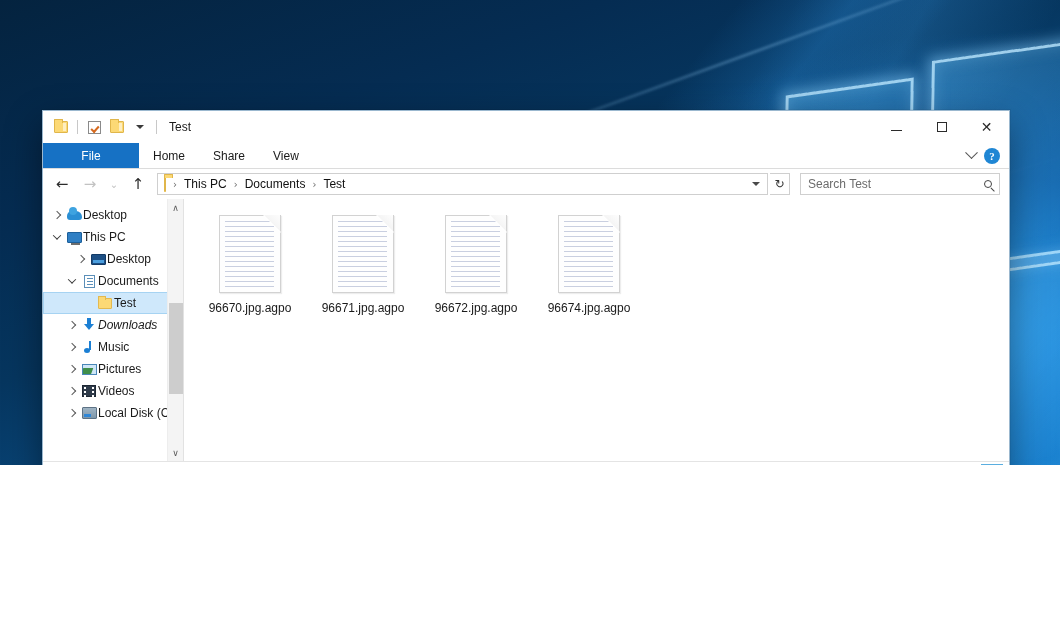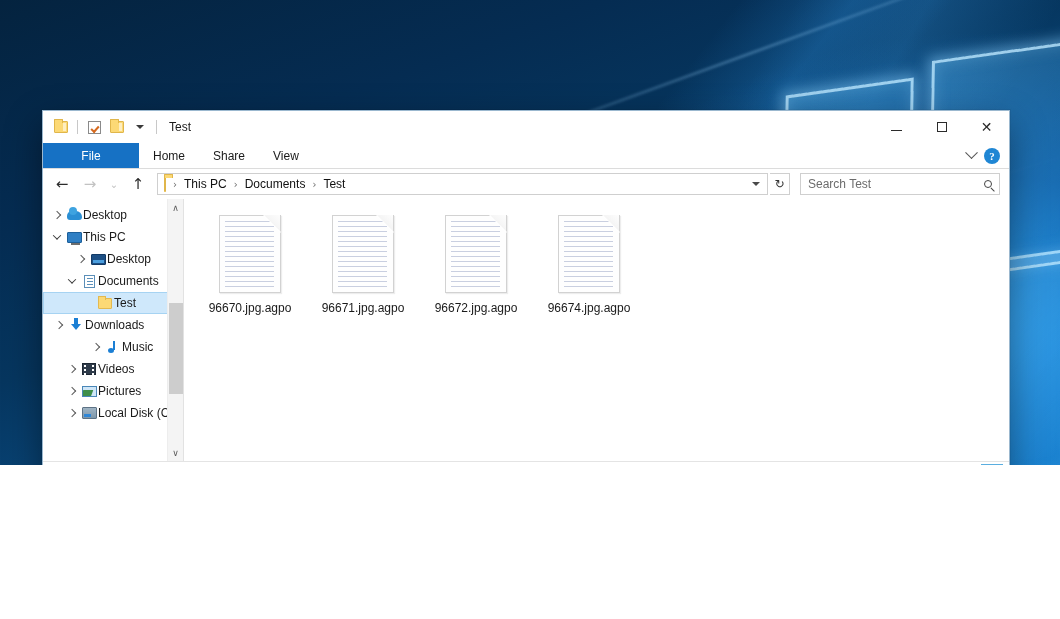--- a/index.html
+++ b/index.html
@@ -537,55 +537,55 @@
               </span>
               <span class="tlabel">Documents</span>
             </div>
             <div class="titem sel" style="padding-left: 36px;">
               <span class="tw"></span>
               <span class="ticon">
                 <span class="ic-folder"></span>
               </span>
               <span class="tlabel">Test</span>
             </div>
-            <div class="titem" style="padding-left: 8px;">
+            <div class="titem" style="padding-left: 21px; font-style: italic;">
               <span class="tw">
                 <span class="closed"></span>
               </span>
               <span class="ticon">
                 <span class="ic-dl"></span>
               </span>
               <span class="tlabel">Downloads</span>
             </div>
-            <div class="titem" style="padding-left: 21px; margin-left: 24px;">
+            <div class="titem" style="padding-left: 21px;">
               <span class="tw">
                 <span class="closed"></span>
               </span>
               <span class="ticon">
                 <span class="ic-music"></span>
               </span>
               <span class="tlabel">Music</span>
             </div>
             <div class="titem" style="padding-left: 21px;">
               <span class="tw">
                 <span class="closed"></span>
               </span>
               <span class="ticon">
+                <span class="ic-pic"></span>
+              </span>
+              <span class="tlabel">Pictures</span>
+            </div>
+            <div class="titem" style="padding-left: 21px;">
+              <span class="tw">
+                <span class="closed"></span>
+              </span>
+              <span class="ticon">
                 <span class="ic-vid"></span>
               </span>
               <span class="tlabel">Videos</span>
-            </div>
-            <div class="titem" style="padding-left: 21px;">
-              <span class="tw">
-                <span class="closed"></span>
-              </span>
-              <span class="ticon">
-                <span class="ic-pic"></span>
-              </span>
-              <span class="tlabel">Pictures</span>
             </div>
             <div class="titem" style="padding-left: 21px;">
               <span class="tw">
                 <span class="closed"></span>
               </span>
               <span class="ticon">
                 <span class="ic-disk"></span>
               </span>
               <span class="tlabel">Local Disk (C:)</span>
             </div>

